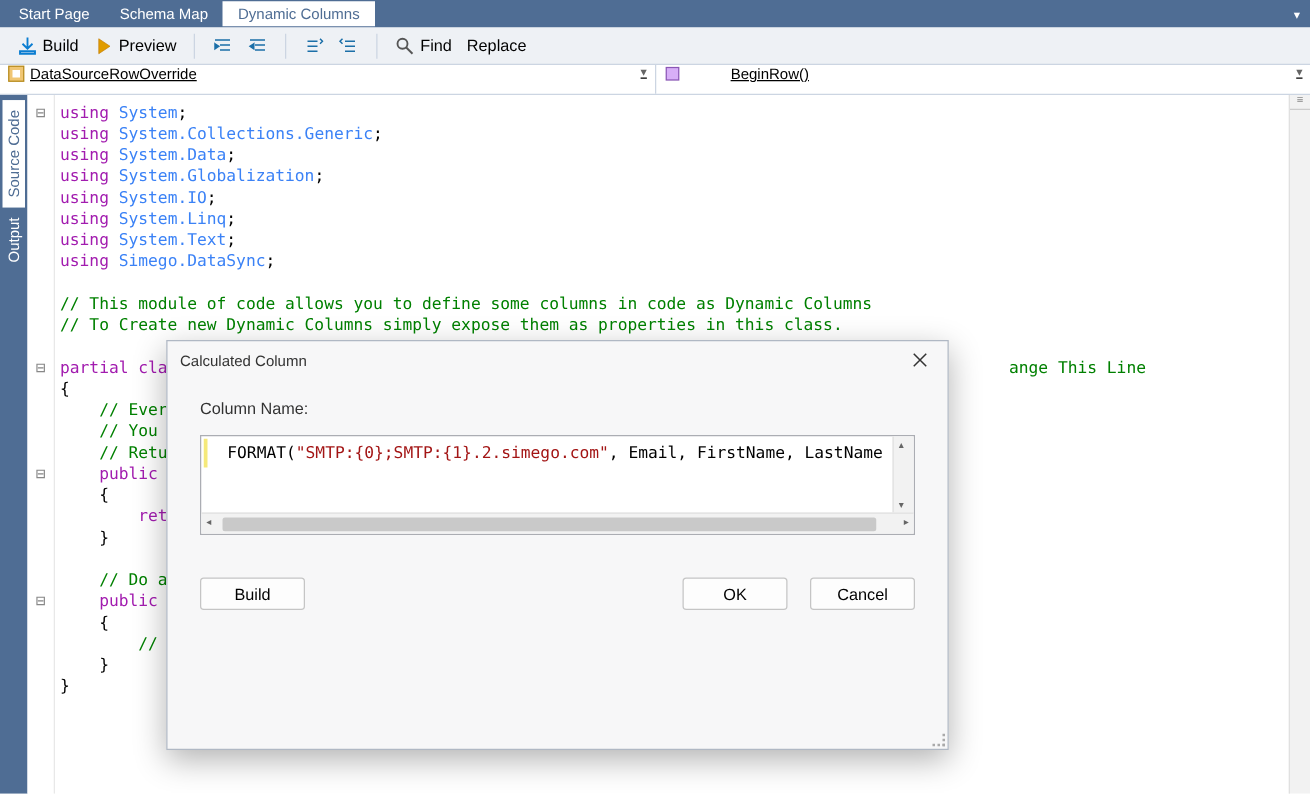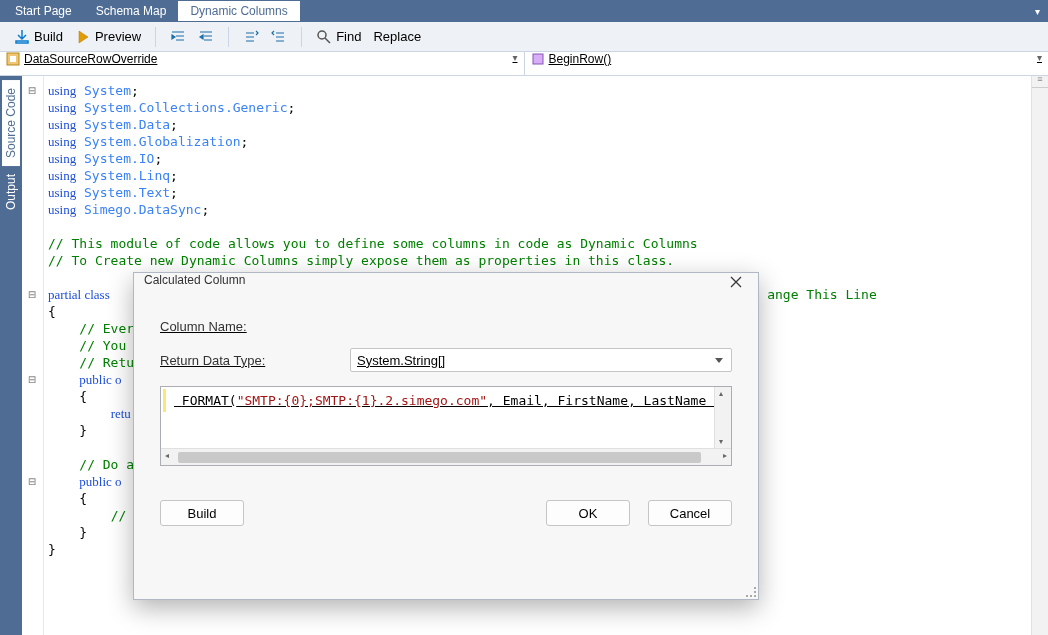--- a/index.html
+++ b/index.html
@@ -14,51 +14,51 @@
   
   
   .toolbar { background: #eef1f5; height: 30px; border-bottom: 1px solid #ccd5e2; display: flex; align-items: center; padding-left: 10px; gap: 4px; }
   .tool-divider { width: 1px; height: 20px; background: #ccd5e2; margin: 0 6px; }
   .tool-btn { display: flex; align-items: center; gap: 4px; padding: 2px 4px; cursor: pointer; font-size: 13px; }
   .icon { width: 16px; height: 16px; display: inline-block; }
   
   
   .dropdown-bar { height: 24px; border-bottom: 1px solid #ccd5e2; display: flex; }
   .dropdown-cell { flex: 1; border-right: 1px solid #ccd5e2; display: flex; align-items: flex-start; padding: 0 6px; font-size: 12px; position: relative; text-decoration: underline; }
-  .dropdown-cell:last-child { border-right: none; }
+  .dropdown-cell:last-child { border-right: none; gap: 36px; }
   .dropdown-cell .dd-arrow { margin-left: auto; font-size: 10px; color: #666; }
   .dd-icon { width: 14px; height: 14px; margin-right: 4px; }
   
   
   .main-area { display: flex; height: calc(635px - 22px - 30px - 24px); }
   
   
   .side-tabs { width: 22px; background: #4f6d94; color: #fff; display: flex; flex-direction: column; align-items: center; padding-top: 4px; }
   .side-tab { writing-mode: vertical-rl; transform: rotate(180deg); padding: 8px 2px; font-size: 12px; cursor: pointer; }
   .side-tab.active { background: #fff; color: #4f6d94; }
   
   
   .editor-wrap { flex: 1; display: flex; }
   .gutter { width: 22px; background: #fff; border-right: 1px solid #e8e8e8; padding-top: 6px; font-family: Consolas, monospace; font-size: 13px; }
   .gutter-mark { height: 17px; text-align: center; color: #888; line-height: 17px; cursor: pointer; }
   .code { flex: 1; padding: 6px 4px; font-family: Consolas, monospace; font-size: 13px; line-height: 17px; white-space: pre; position: relative; }
   .scroll-right { width: 17px; background: #f2f2f2; border-left: 1px solid #e0e0e0; position: relative; }
   .scroll-split { height: 12px; border-bottom: 1px solid #ccc; text-align: center; font-size: 9px; color: #888; line-height: 6px; }
   
   
-  .kw { color: #1d4ed8; font-family: Liberation Serif, serif; }
+  .kw { color: #a21caf; }
   .ns { color: #3b82f6; }
   .str { color: #a31515; }
   .cm { color: #008000; }
   
   
   .dialog { position: absolute; left: 133px; top: 272px; width: 626px; height: 328px; background: #f7f7f8; border: 1px solid #b0b8c4; box-shadow: 0 8px 24px rgba(0,0,0,0.3); }
-  .dialog-title { height: 32px; display: flex; padding: 0 10px; font-size: 12px; color: #333; }
+  .dialog-title { height: 32px; display: flex; align-items: center; padding: 0 10px; font-size: 12px; color: #333; }
   .dialog-close { margin-left: auto; cursor: pointer; font-size: 14px; color: #333; padding: 2px 6px; }
-  .dialog-body { padding: 14px 26px; text-decoration: underline; }
+  .dialog-body { padding: 14px 26px; }
   .form-row { display: flex; align-items: center; margin-bottom: 14px; }
   .form-label { width: 190px; font-size: 13px; color: #333; }
   .form-input { flex: 1; height: 24px; border: 1px solid #abadb3; padding: 0 6px; font-size: 13px; background: #fff; }
   .form-select { flex: 1; height: 24px; border: 1px solid #c5c5c5; border-radius: 2px; padding: 0 6px; font-size: 13px; background: #fff; position: relative; display: flex; align-items: center; }
   .form-select::after { content: ""; position: absolute; right: 8px; top: 9px; border-left: 4px solid transparent; border-right: 4px solid transparent; border-top: 5px solid #555; }
   .expr-label { font-size: 13px; margin-bottom: 10px; display: block; }
   .expr-area { width: 100%; height: 80px; border: 1px solid #abadb3; background: #fff; position: relative; overflow: hidden; }
   .expr-code { font-family: Consolas, monospace; font-size: 13px; padding: 4px 8px; border-left: 3px solid #f5e97a; margin: 2px; white-space: pre; }
   .expr-scroll-v { position: absolute; right: 0; top: 0; bottom: 17px; width: 17px; background: #f2f2f2; border-left: 1px solid #e0e0e0; }
   .expr-scroll-v::before { content: "▴"; position: absolute; top: 2px; left: 4px; font-size: 8px; color: #666; }
@@ -244,26 +244,20 @@
       <svg width="12" height="12" viewBox="0 0 12 12">
           <path d="M1 1 L11 11 M11 1 L1 11" stroke="#333" stroke-width="1.2"></path>
         </svg>
     </span>
   </div>
 
   <div class="dialog-body">
     <div class="form-row">
       <label class="form-label">Column Name:</label>
     </div>
-    <div class="form-row">
-      <label class="form-label">Return Data Type:</label>
-      <div class="form-select">
-        <span>System.String[]</span>
-      </div>
-    </div>
     <div class="expr-area">
       <div class="expr-code"> <span>FORMAT(</span><span class="str">"SMTP:{0};SMTP:{1}.2.simego.com"</span><span>, Email, FirstName, LastName )</span></div>
       <div class="expr-scroll-v"></div>
       <div class="expr-scroll-h">
           <div class="thumb"></div>
         </div>
     </div>
   </div>
 
   <div class="dialog-buttons">

